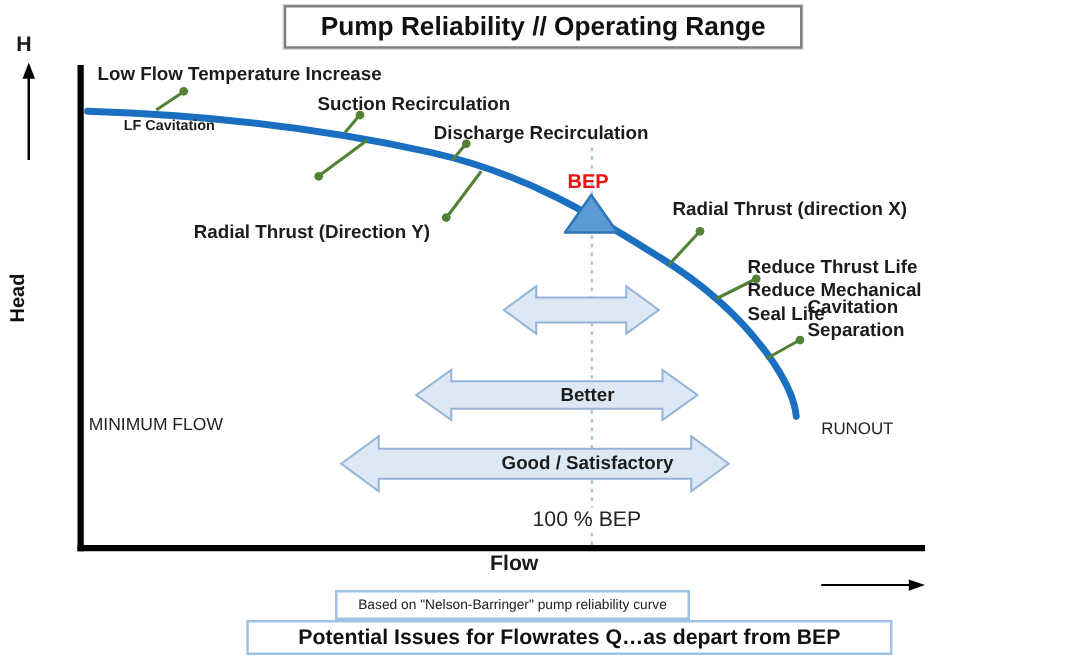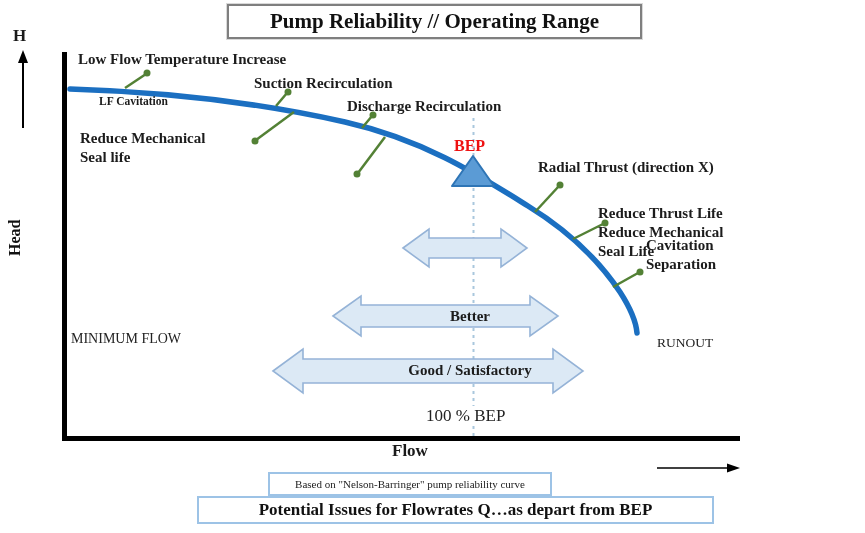--- a/index.html
+++ b/index.html
@@ -1,21 +1,21 @@
 <!DOCTYPE html>
 <html><head>
 <meta charset="utf-8">
 <style>
   html, body { margin: 0; padding: 0; background: #ffffff; }
   .stage {
     position: relative;
     width: 748px;
     height: 533px;
     background: #ffffff;
-    font-family: Liberation Serif, serif;
+    font-family: Liberation Sans, sans-serif;
     overflow: hidden;
   }
   .stage svg { position: absolute; left: 0; top: 0; }
   .abs { position: absolute; color: #1a1a1a; white-space: pre-line; }
   .bold { font-weight: bold; }
   .anno { font-size: 15px; font-weight: bold; line-height: 19px; color: #1c1c1c; }
   .anno-small { font-size: 11.5px; font-weight: bold; color: #1c1c1c; }
   .limit { font-size: 14px; font-weight: normal; color: #222; }
   .zone-label {
     position: absolute; width: 200px; text-align: center;
@@ -118,22 +118,21 @@
 
   <div class="abs bold" style="left:13px; top:26px; font-size:17px;">H</div>
   <div class="head-label">Head</div>
   <div class="abs bold" style="left:392px; top:441px; font-size:17px;">Flow</div>
   <div class="abs bold" style="left:756px; top:458px; font-size:17px;">Q</div>
 
   <div class="abs anno" style="left:78px; top:50px;">Low Flow Temperature Increase</div>
   <div class="abs anno-small" style="left:99px; top:95px;">LF Cavitation</div>
   <div class="abs anno" style="left:254px; top:74px;">Suction Recirculation</div>
   <div class="abs anno" style="left:347px; top:97px;">Discharge Recirculation</div>
-  <div class="abs anno" style="left:80px; top:129px;">Reduce Mechanical
-Seal life</div>
+  <div class="abs anno" style="left:155px; top:176px;">Radial Thrust (Direction Y)</div>
   <div class="abs anno" style="left:538px; top:158px;">Radial Thrust (direction X)</div>
   <div class="abs anno" style="left:598px; top:204px;">Reduce Thrust Life
 Reduce Mechanical Seal Life</div>
   <div class="abs anno" style="left:646px; top:236px;">Cavitation
 Separation</div>
 
   <div class="bep-label">BEP</div>
   <div class="bep-percent">100 % BEP</div>
 
   <div class="zone-label" style="left:370px; top:308px;">Better</div>

